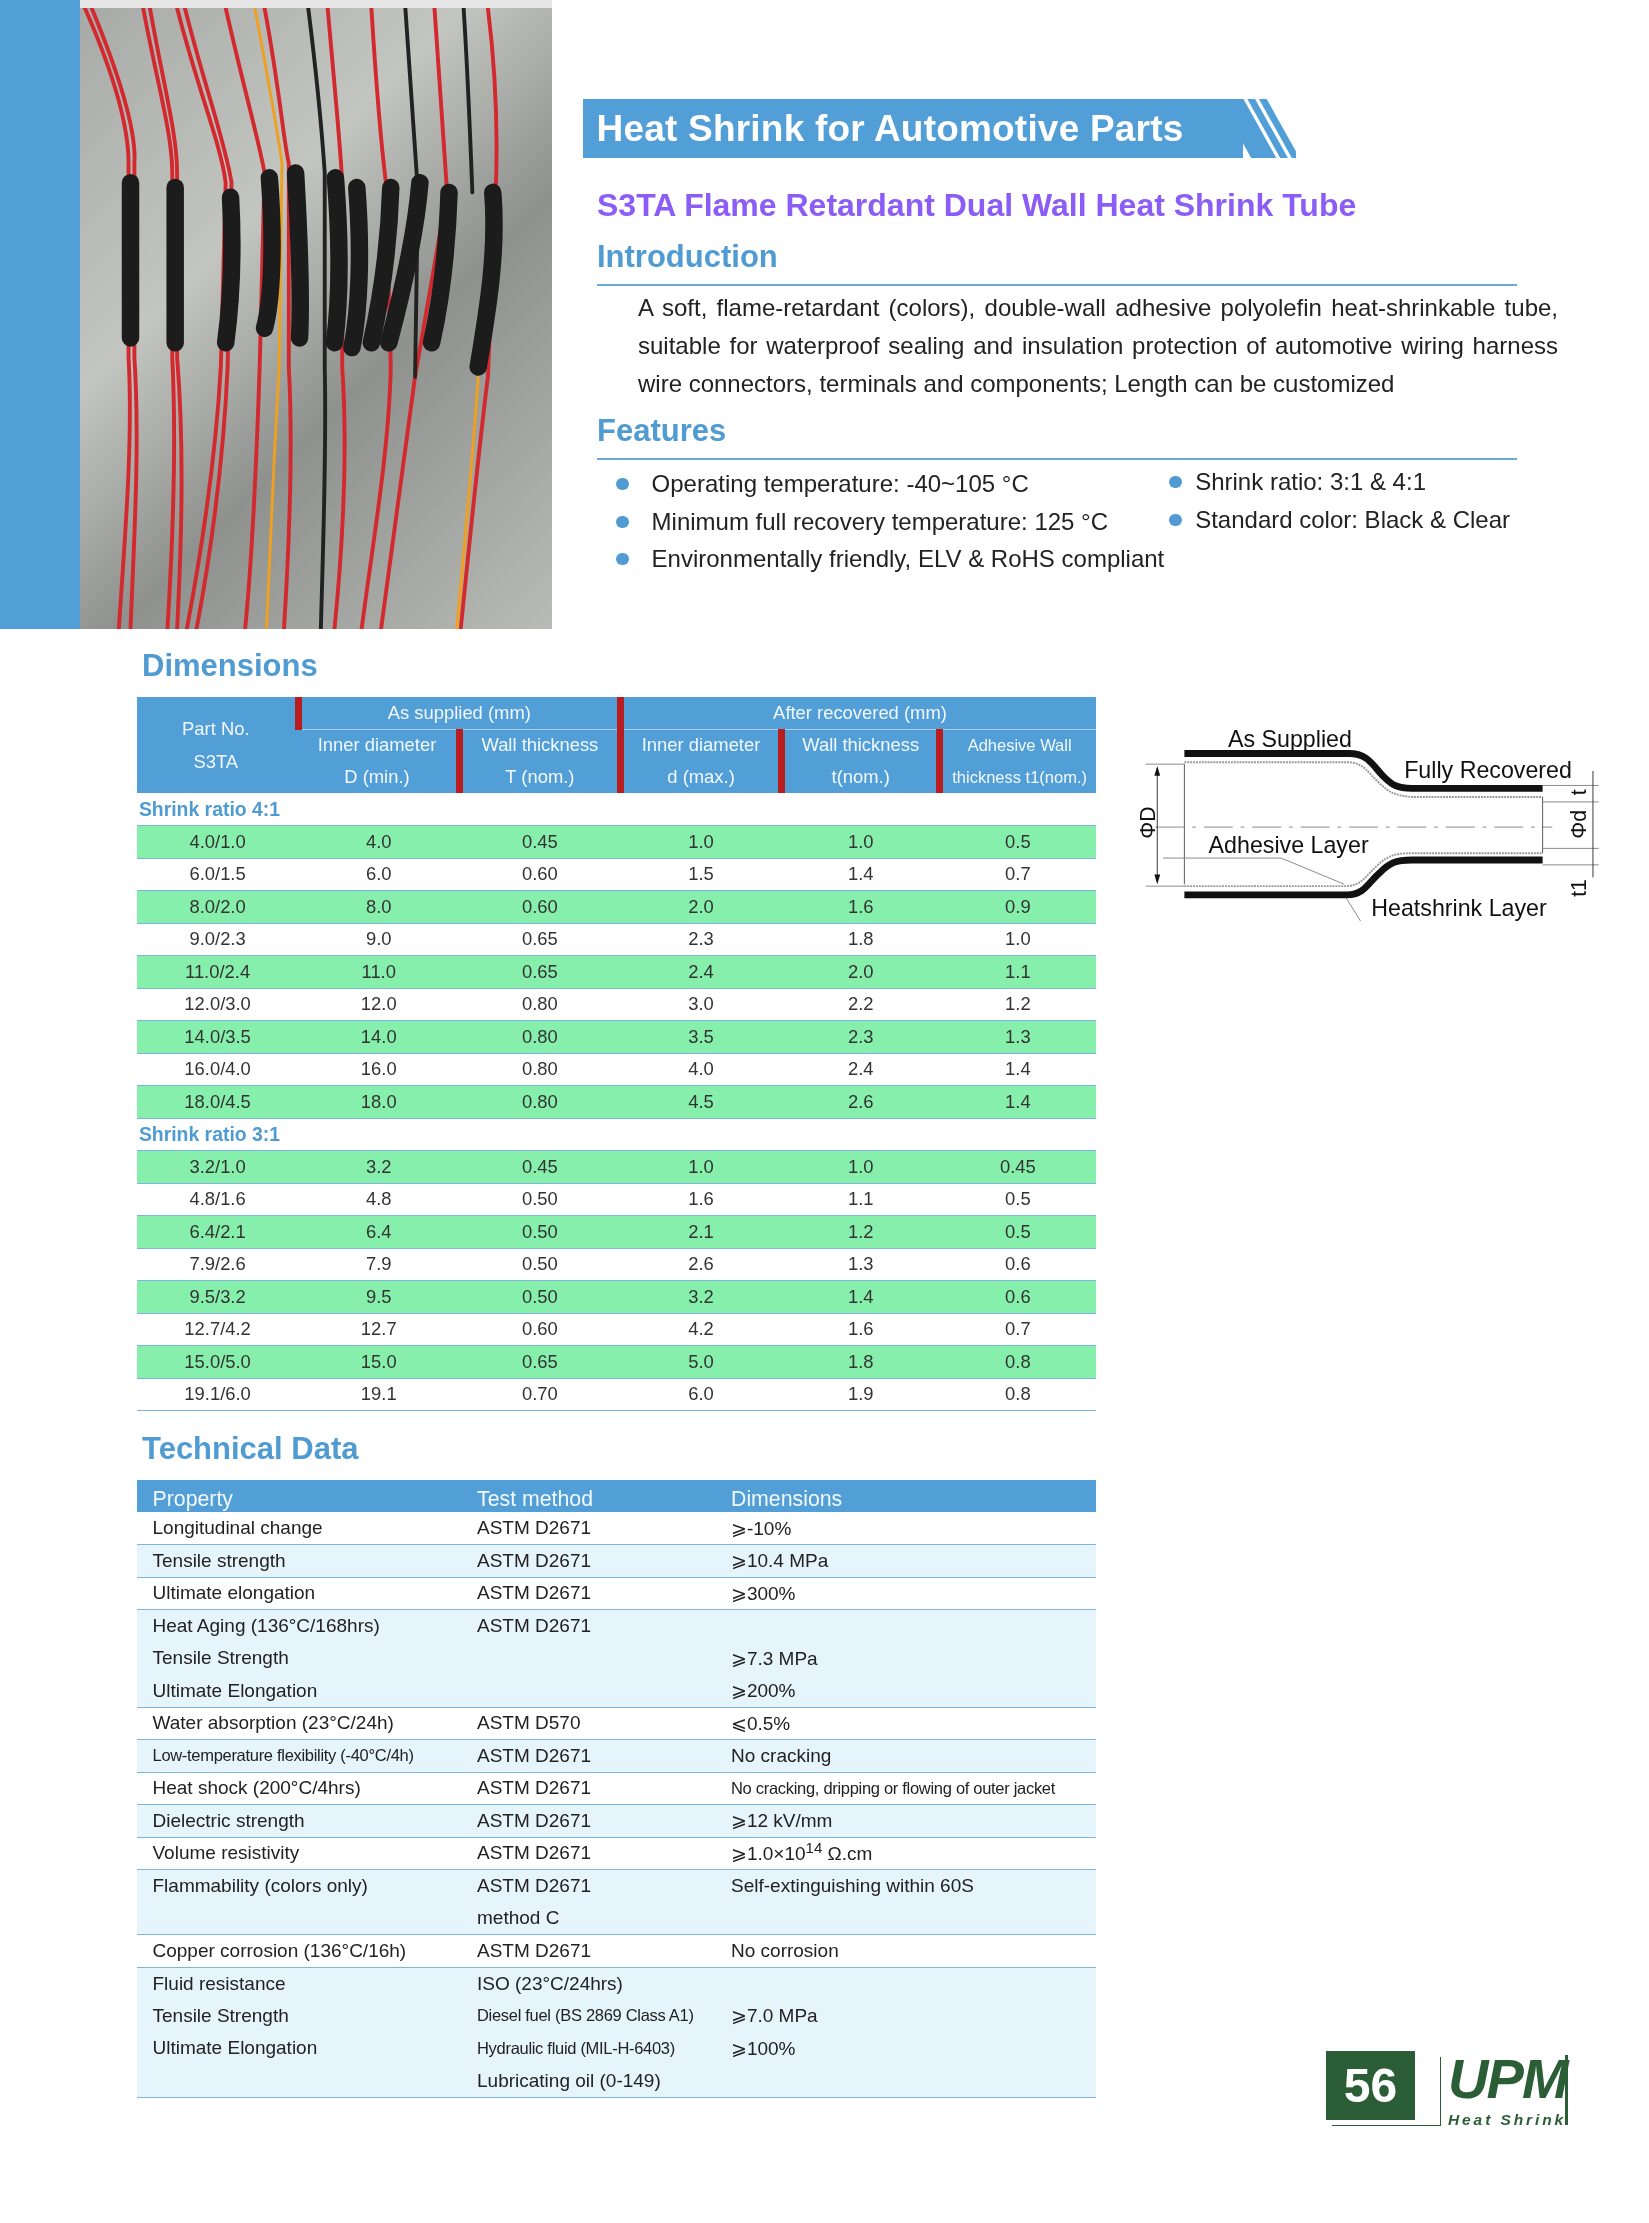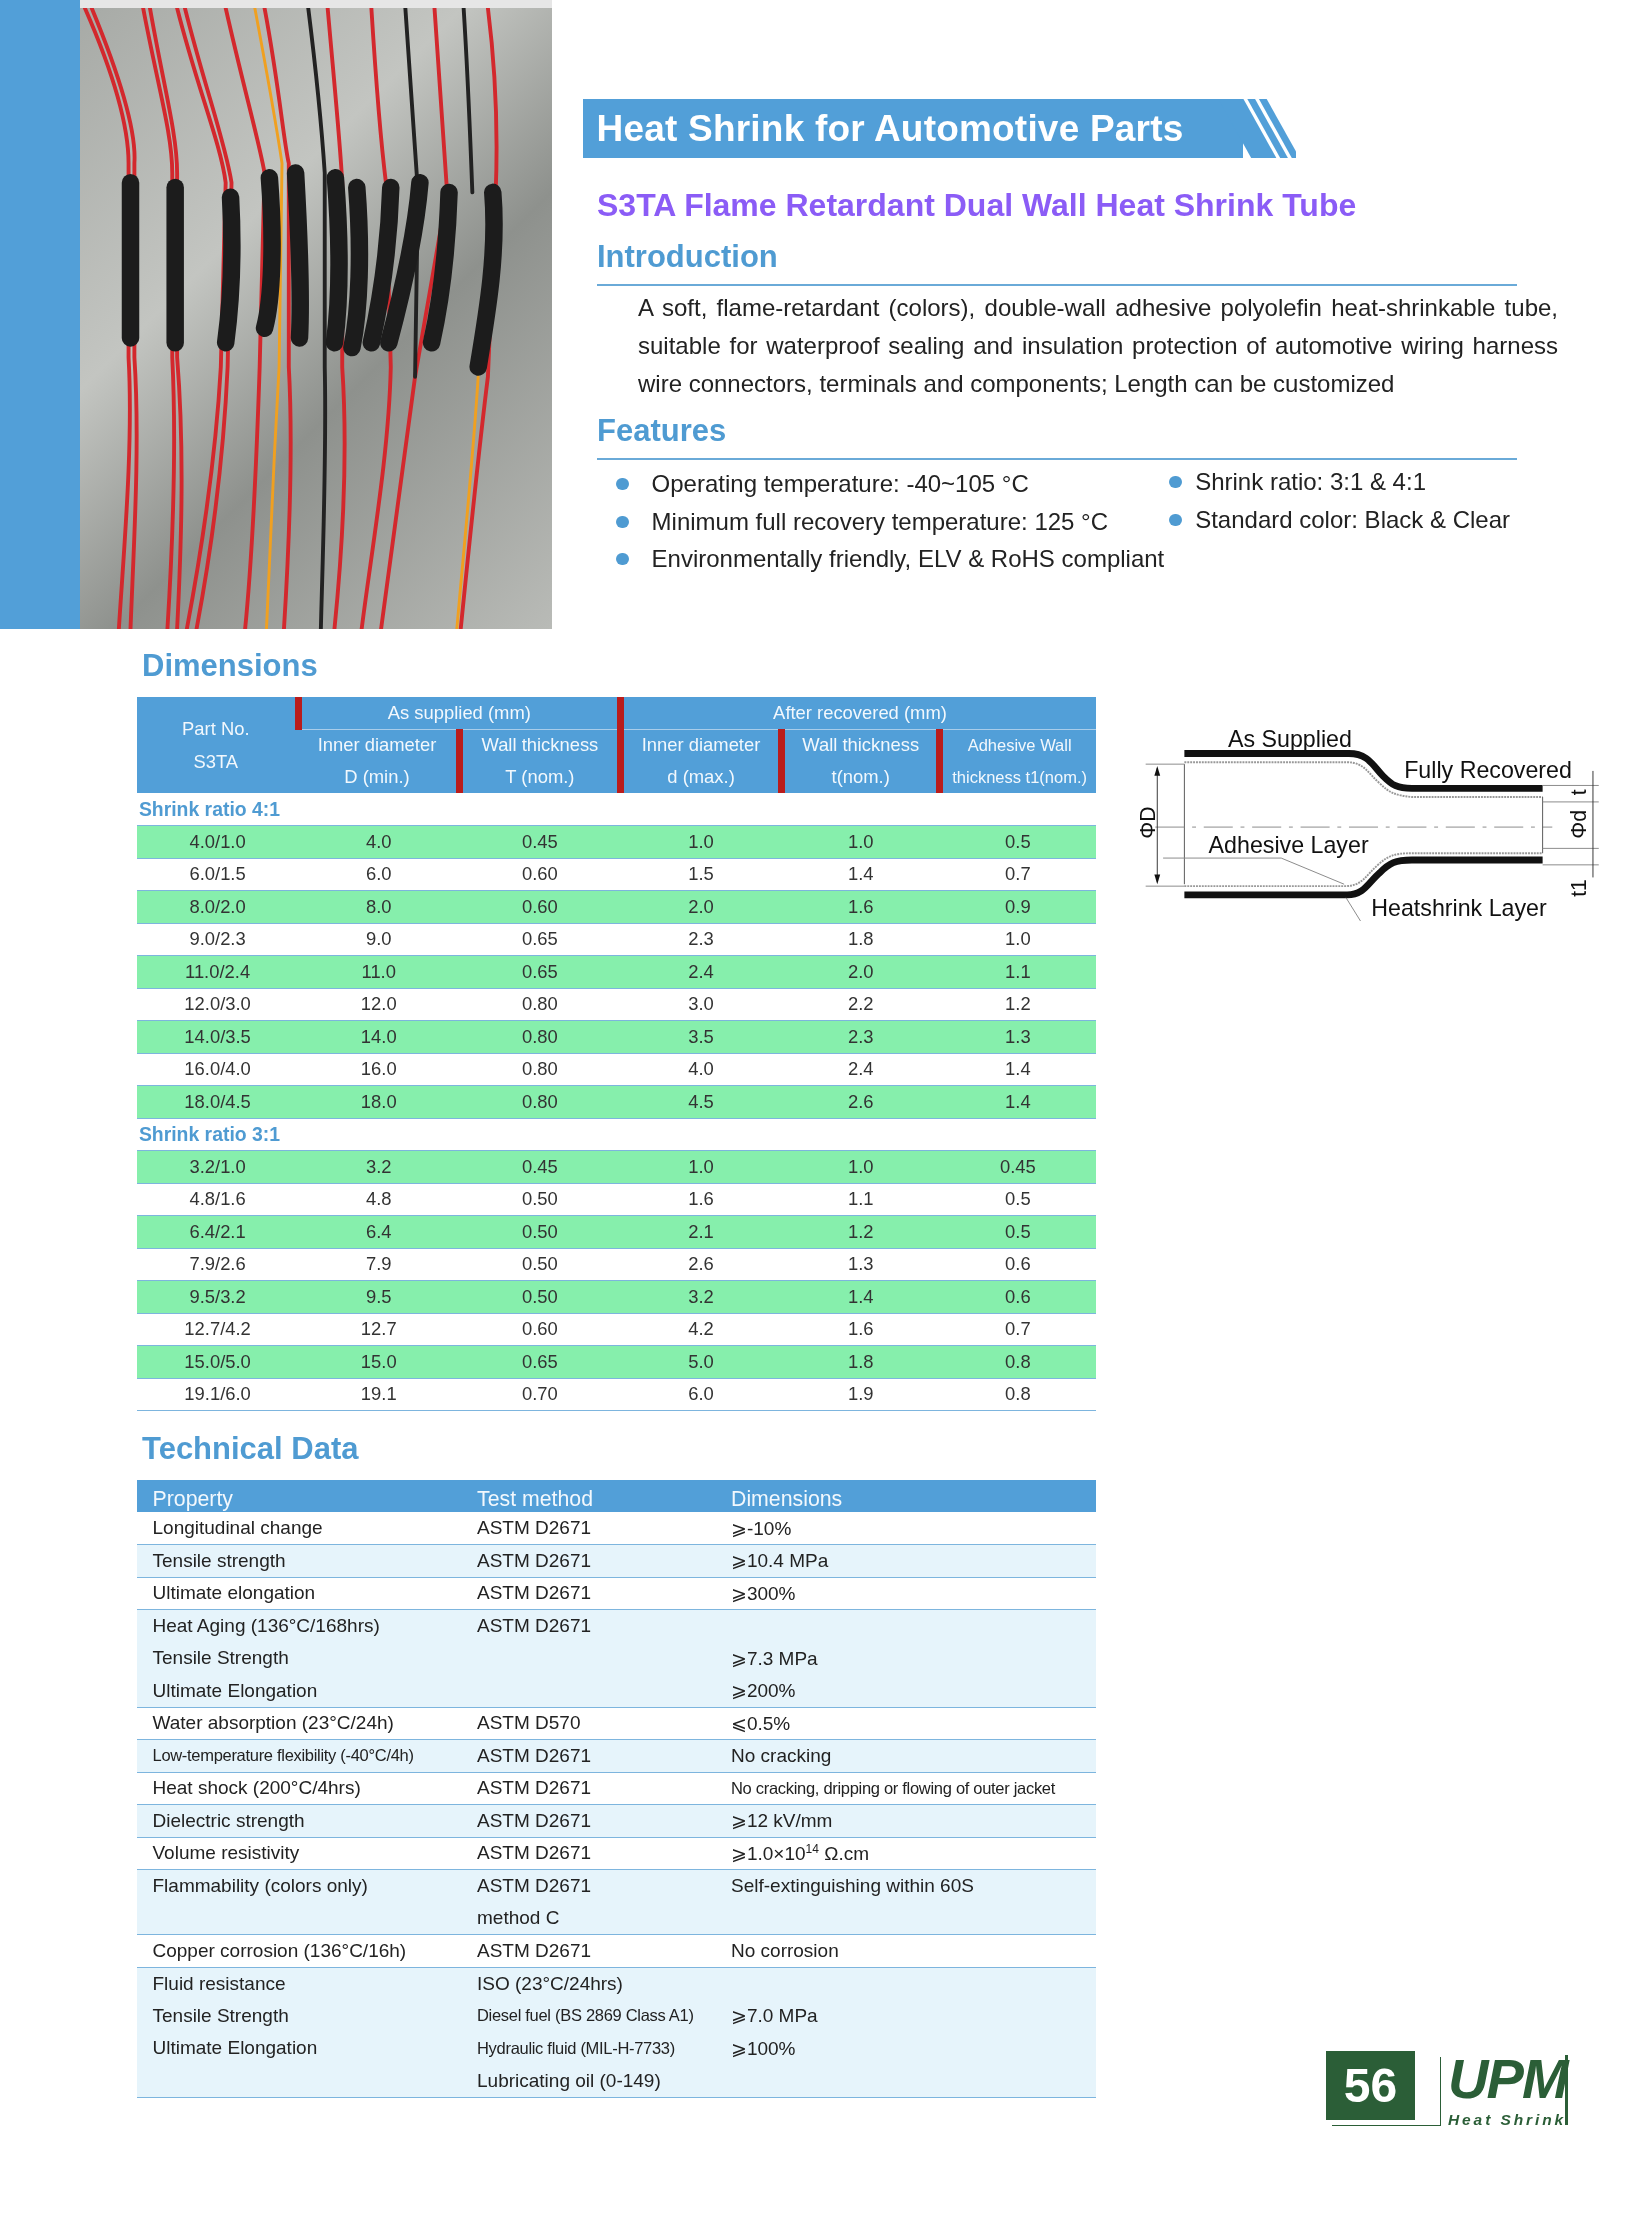--- a/index.html
+++ b/index.html
@@ -58,21 +58,21 @@
   .tech-table th {
     background: #529fd8; color: #f2f8fd; font-weight: normal; font-size: 21.3px; height: 32px;
     text-align: left; padding-left: 15.5px; vertical-align: bottom;
   }
   .tech-table td { font-size: 19px; height: 32.5px; text-align: left; padding-left: 15.5px; color: #222; vertical-align: middle; }
   .tech-table tr.blk-last td { border-bottom: 1.9px solid #7db5de; }
   .tech-table tr.shade td { background: #e6f4fb; }
   .tech-table td.c2 { padding-left: 0; }
   .tech-table td.c3 { padding-left: 0; }
   .small { font-size: 16.5px !important; letter-spacing: -0.3px; }
-  sup { font-size: 12px; vertical-align: super; line-height: 0; }
+  sup { font-size: 15px; vertical-align: super; line-height: 0; }
 
   .page-box {
     position: absolute; left: 1326px; top: 2051px; width: 89px; height: 69px; background: #2b5e37;
     color: #ffffff; font-size: 48px; font-weight: bold; display: flex; align-items: center; justify-content: center;
     box-shadow: 5.8px 5.8px 0 0 #fff, 6.8px 6.8px 0 0 #2b5e37;
   }
   .page-shadow { position: absolute; left: 1332px; top: 2057px; width: 109px; height: 69px; border: 1.9px solid #2b5e37; border-top: none; border-left: none; }
   .logo { position: absolute; left: 1448px; top: 2049px; color: #2b5e37; }
   .logo-main { font-size: 56px; font-weight: bold; font-style: italic; line-height: 60px; letter-spacing: -1.9px; }
   .logo-sub { font-size: 15.5px; font-style: italic; letter-spacing: 2.9px; font-weight: bold; margin-top: 1.9px; }
@@ -476,21 +476,21 @@
         <td class="c2">ISO (23°C/24hrs)</td>
         <td class="c3"></td>
       </tr>
       <tr class="shade ">
         <td>Tensile Strength</td>
         <td class="c2 small">Diesel fuel (BS 2869 Class A1)</td>
         <td class="c3">⩾7.0 MPa</td>
       </tr>
       <tr class="shade ">
         <td>Ultimate Elongation</td>
-        <td class="c2 small">Hydraulic fluid (MIL-H-7733)</td>
+        <td class="c2 small">Hydraulic fluid (MIL-H-6403)</td>
         <td class="c3">⩾100%</td>
       </tr>
       <tr class="shade blk-last">
         <td></td>
         <td class="c2">Lubricating oil (0-149)</td>
         <td class="c3"></td>
       </tr>
     </tbody>
 </table>
 

